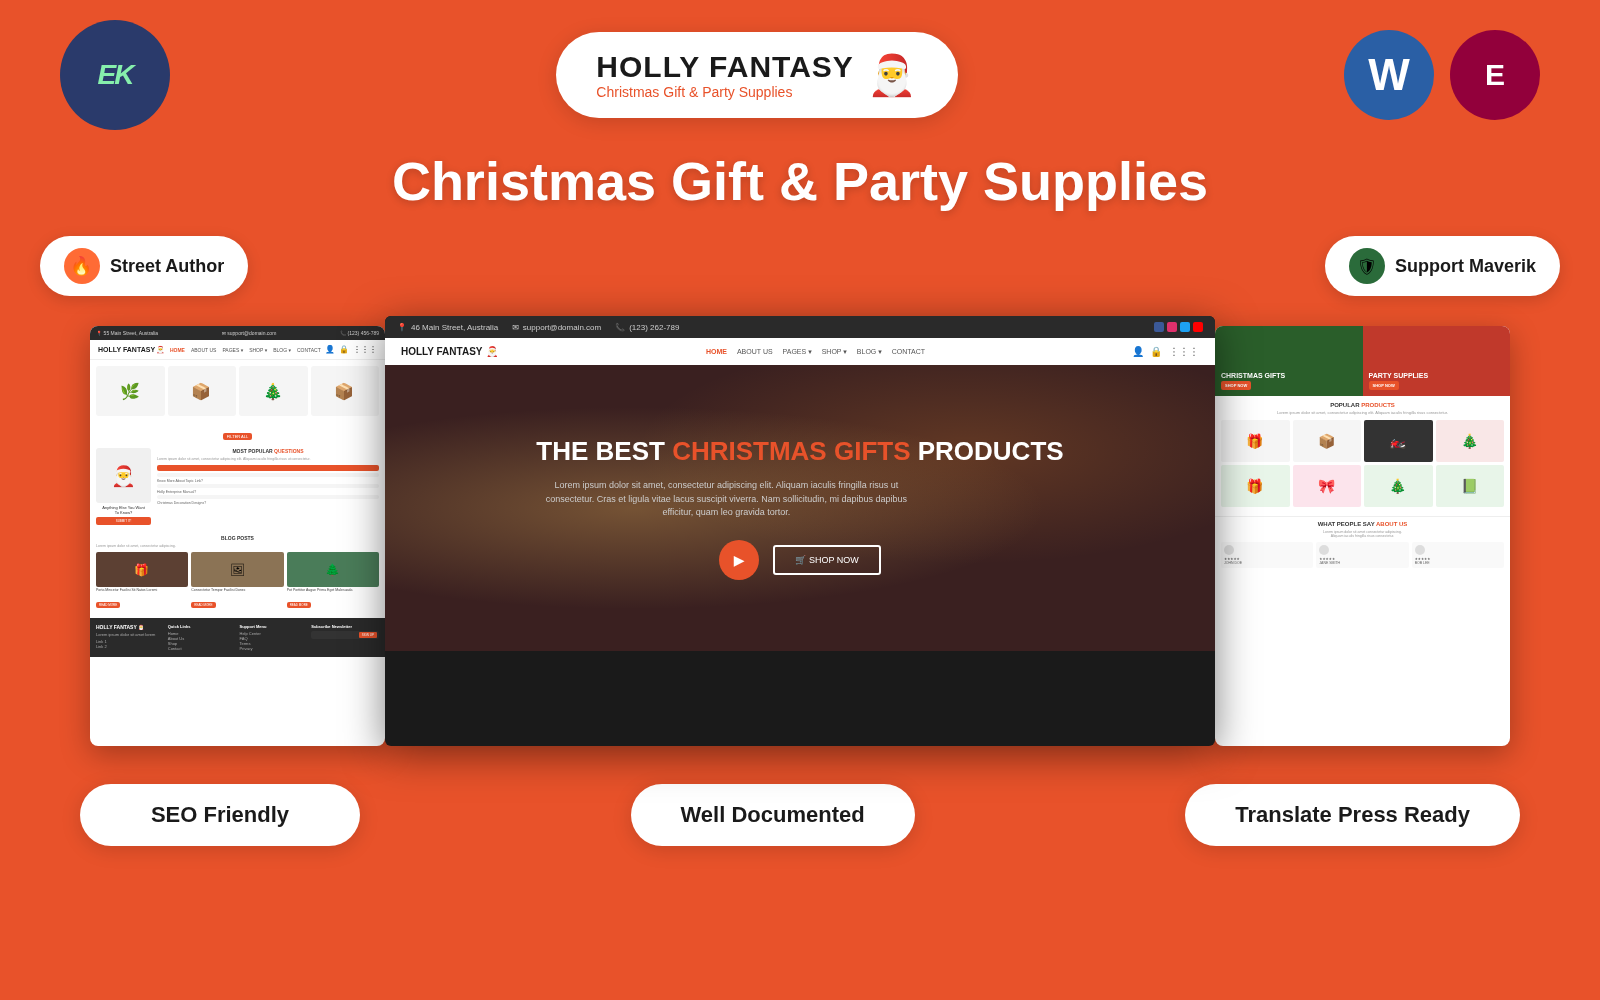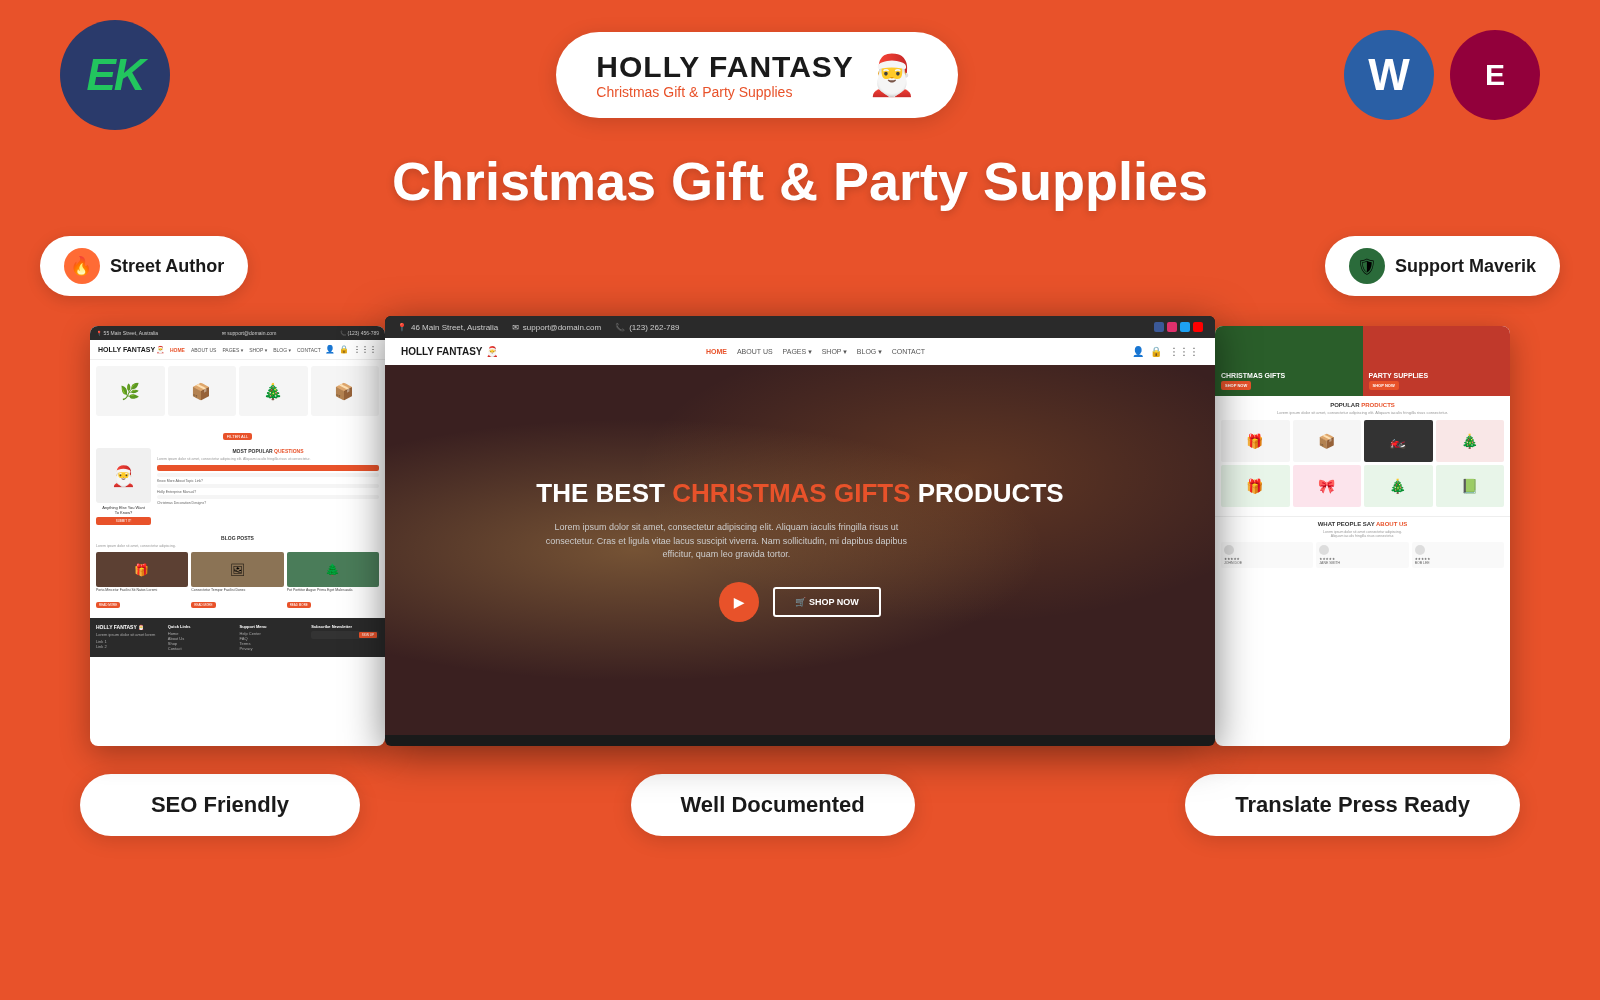--- a/index.html
+++ b/index.html
@@ -26,23 +26,23 @@
       height: 110px;
       background: #2A3A6B;
       border-radius: 50%;
       display: flex;
       align-items: center;
       justify-content: center;
       flex-shrink: 0;
     }
 
     .logo-left-inner {
-      font-size: 44px;
+      font-size: 28px;
       font-weight: 900;
-      color: #22c55e;
+      color: #86efac;
       font-style: italic;
       letter-spacing: -2px;
     }
 
     .center-logo {
       background: white;
       border-radius: 60px;
       padding: 18px 40px;
       display: flex;
       align-items: center;
@@ -227,21 +227,21 @@
       background: white;
       padding: 8px 16px;
       display: flex;
       justify-content: space-between;
       align-items: center;
       font-size: 9px;
     }
 
     .preview-center-hero {
       background: linear-gradient(rgba(0,0,0,0.5), rgba(0,0,0,0.6));
-      height: 370px;
+      height: 286px;
       display: flex;
       flex-direction: column;
       justify-content: center;
       align-items: center;
       padding: 40px;
       text-align: center;
       position: relative;
     }
 
     .hero-bg {
@@ -297,21 +297,21 @@
       color: white;
       font-size: 14px;
     }
 
     .hero-shop-btn {
       background: transparent;
       border: 2px solid white;
       color: white;
       padding: 8px 20px;
       font-size: 9px;
-      font-weight: 700;
+      font-weight: 400;
       border-radius: 3px;
       display: flex;
       align-items: center;
       gap: 6px;
     }
 
     
     .preview-left-products {
       padding: 6px;
       display: grid;
@@ -504,21 +504,21 @@
       background: #ddd;
       border-radius: 50%;
       margin-bottom: 2px;
     }
 
     
     .bottom-badges {
       display: flex;
       justify-content: space-between;
       align-items: center;
-      padding: 28px 80px 0;
+      padding: 38px 80px 0;
     }
 
     .bottom-badge {
       background: white;
       border-radius: 50px;
       padding: 18px 50px;
       font-size: 22px;
       font-weight: 700;
       color: #1a1a1a;
       box-shadow: 0 4px 20px rgba(0,0,0,0.15);

